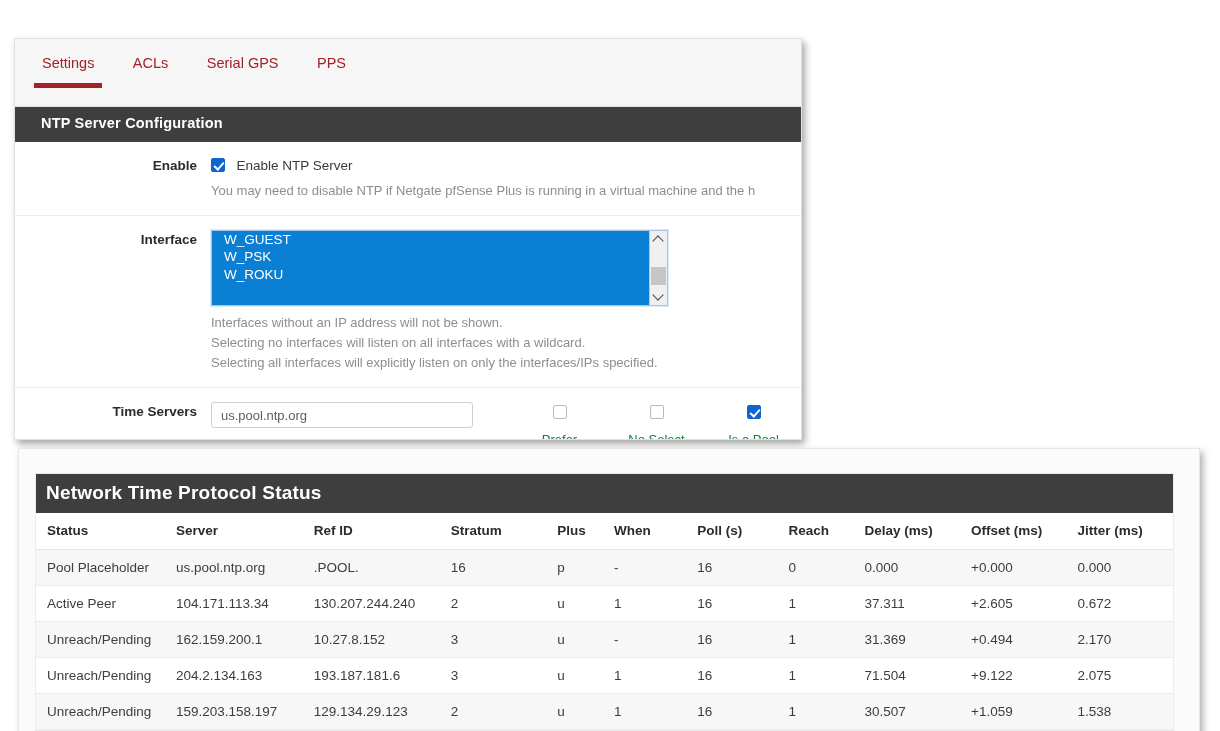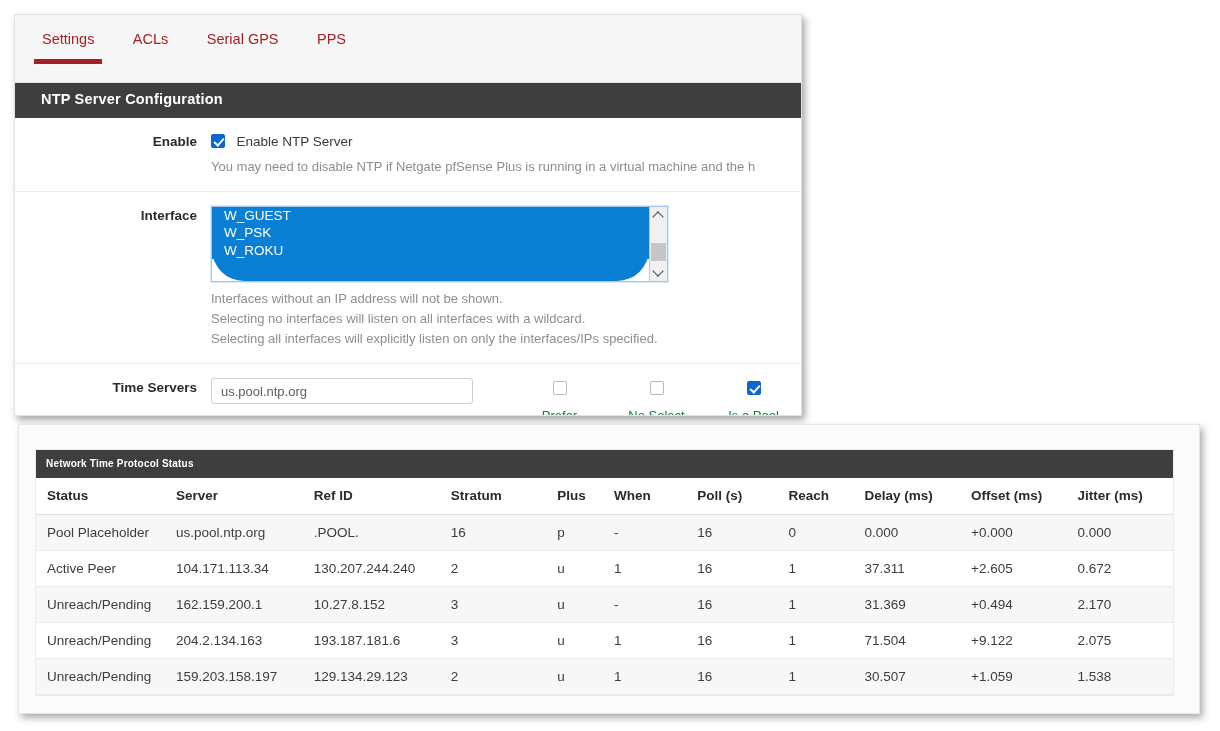--- a/index.html
+++ b/index.html
@@ -4,21 +4,21 @@
 <title>NTP Settings</title>
 <style>
   * { box-sizing: border-box; }
   html, body {
     margin: 0; padding: 0;
     width: 1220px; height: 731px;
     background: #ffffff;
     font-family: "Liberation Sans", sans-serif;
     overflow: hidden;
   }
-  #root { position: relative; width: 1220px; height: 533px; background:#ffffff; }
+  #root { position: relative; width: 1220px; height: 533px; background:#ffffff;margin-top:24px; }
 
   
   .top-panel {
     position: absolute;
     left: 14px; top: 14px;
     width: 788px; height: 402px;
     background: #ffffff;
     border: 1px solid #e2e2e2;
     box-shadow: 3px 4px 7px rgba(0,0,0,0.35);
     overflow: hidden;
@@ -112,21 +112,21 @@
   
   .listbox {
     width: 457px;
     height: 76px;
     border: 1px solid #9fc6ea;
     background: #ffffff;
     position: relative;
     overflow: hidden;
     box-shadow: 0 0 0 1px rgba(120,180,230,.25);
   }
-  .listbox-inner { position:absolute; left:0; top:0; right:18px; bottom:0; background:#0b7fd4;border-radius:32px; }
+  .listbox-inner { position:absolute; left:0; top:0; right:18px; bottom:0; background:#0b7fd4; }
   .lb-opt {
     font-size: 13.5px;
     line-height: 17.4px;
     color: #ffffff;
     padding-left: 12px;
     background: #0b7fd4;
     white-space: nowrap;
   }
   .lb-scroll {
     position: absolute;
@@ -201,21 +201,21 @@
   .status-panel {
     position: absolute;
     left: 16px; top: 24px;
     width: 1139px;
     background: #ffffff;
     border: 1px solid #ececec;
   }
   .status-head {
     background: #3e3e3e;
     color: #ffffff;
-    font-size: 10px;
+    font-size: 19px;
     font-weight: bold;
     padding: 8px 0 9px 10px;
     letter-spacing: .2px;
   }
   table.ntp {
     width: 100%;
     border-collapse: collapse;
     font-size: 13.5px;
   }
   table.ntp th {

